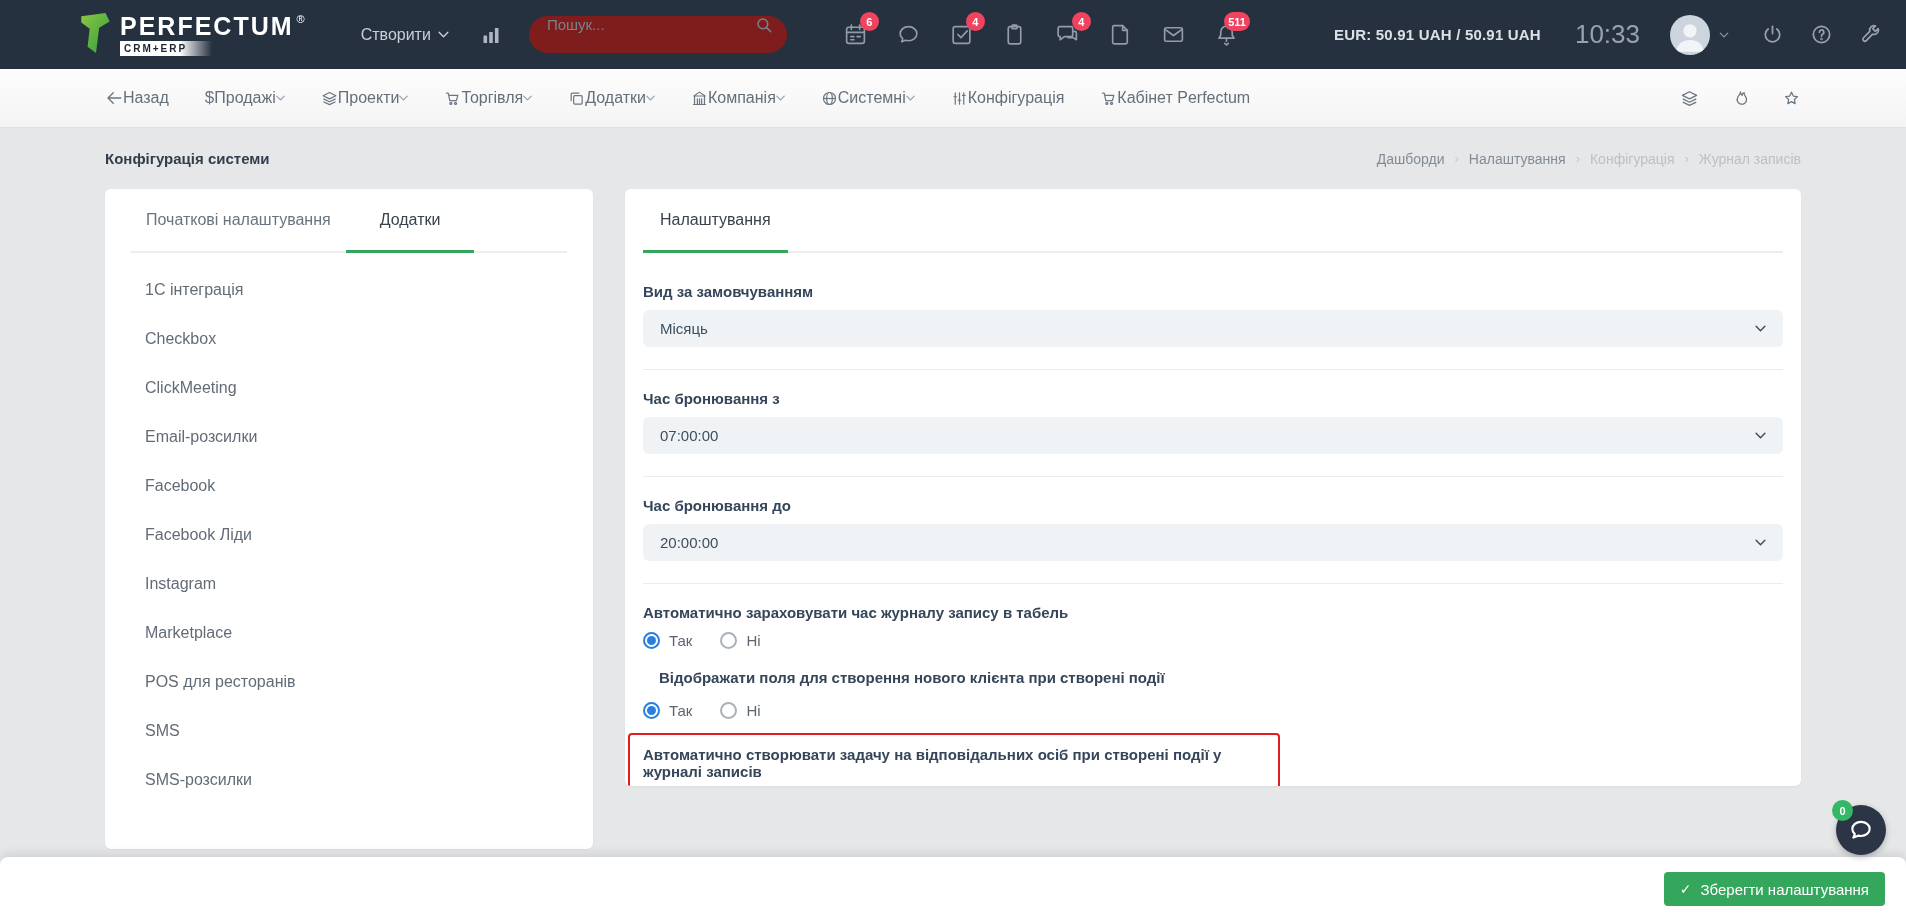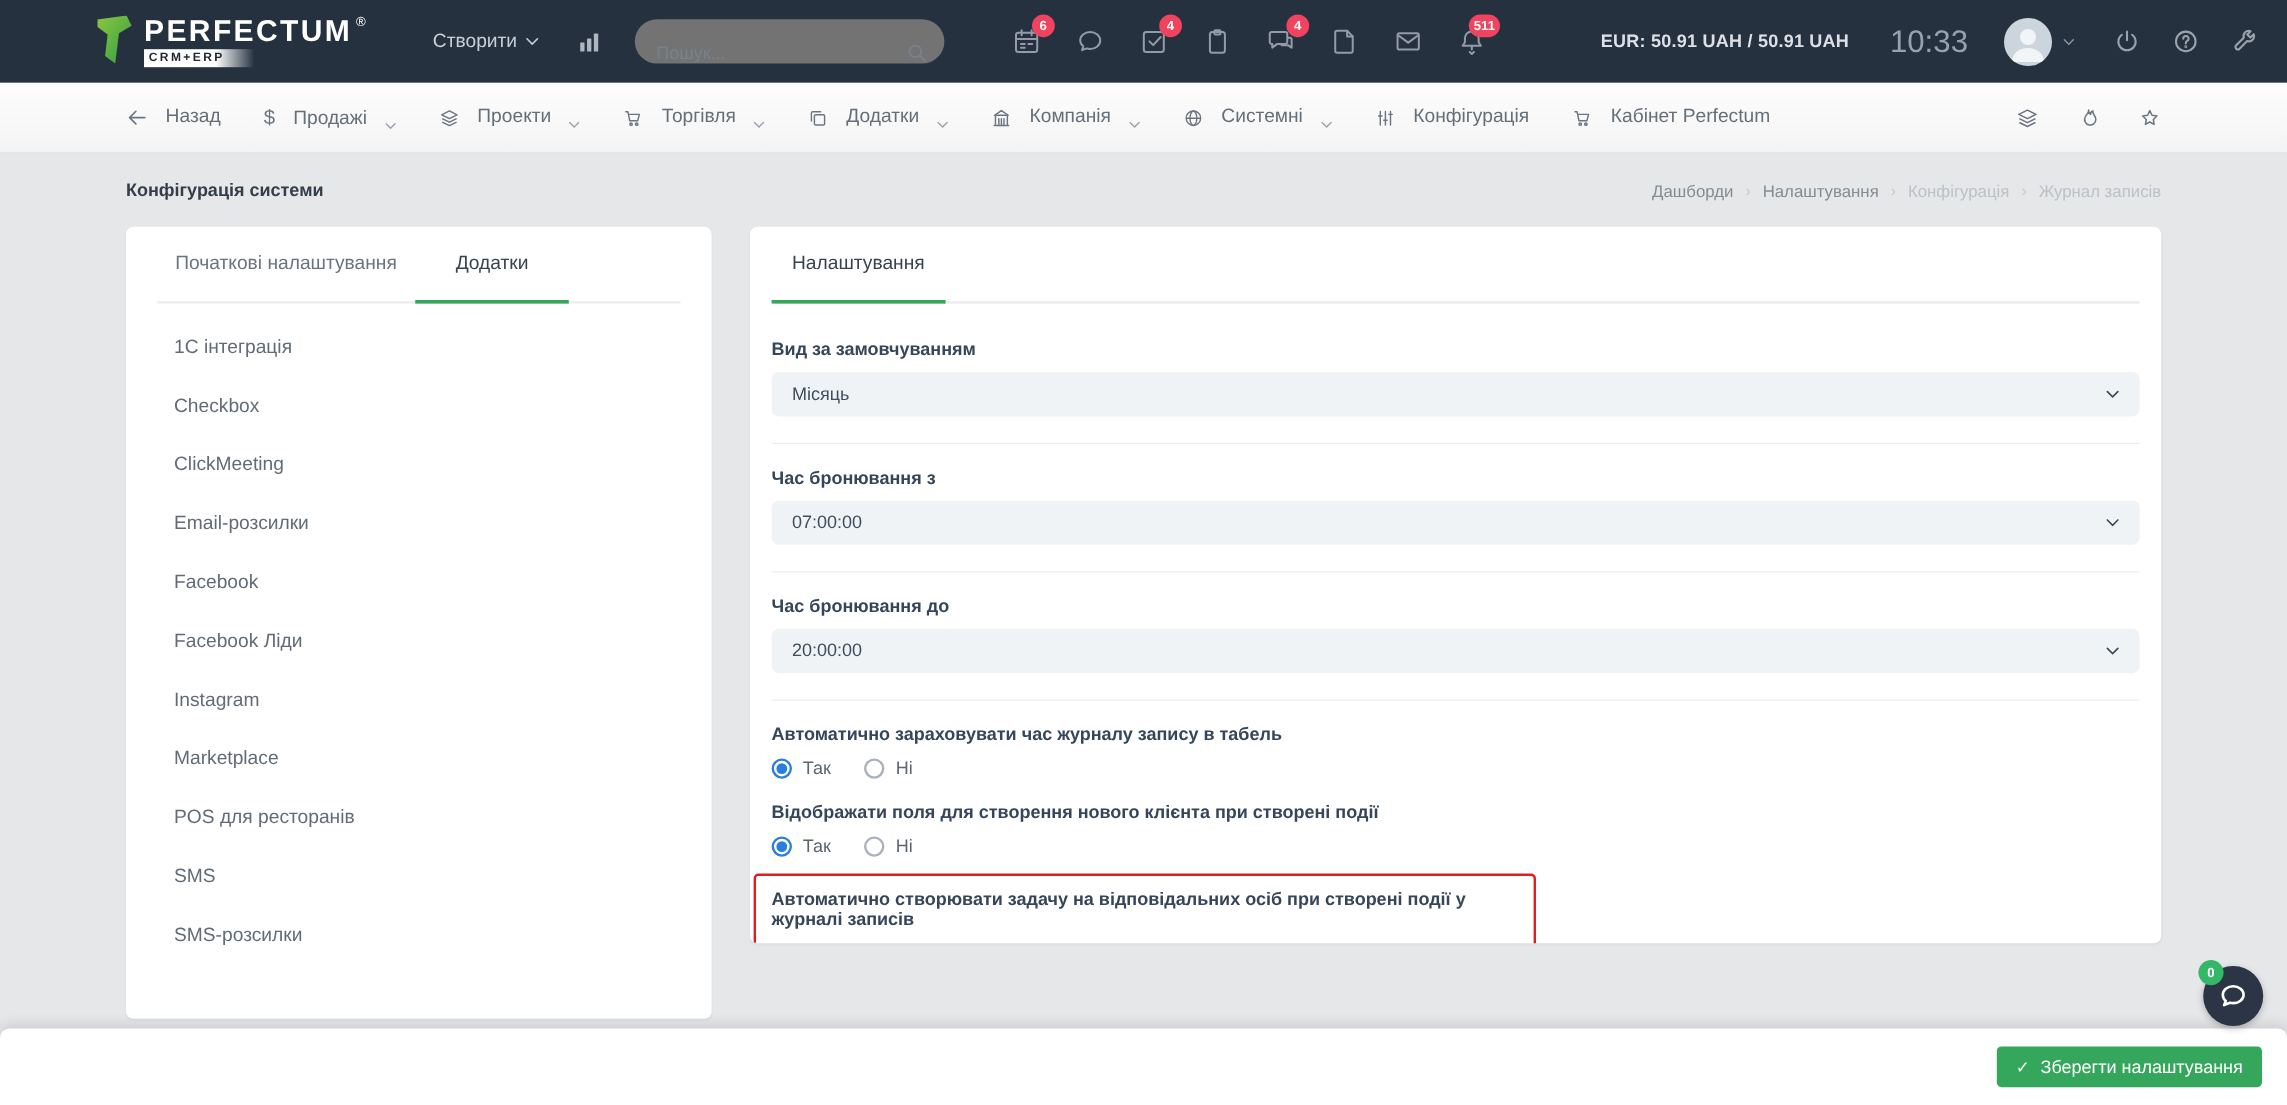--- a/index.html
+++ b/index.html
@@ -10,39 +10,39 @@
   .hdr { height:69px; background:#263140; display:flex; align-items:center; padding:0 24px 0 80px; }
   .logo { display:flex; align-items:flex-start; gap:8px; }
   .logo-mark { width:32px; height:40px; }
   .logo-txt { display:flex; flex-direction:column; }
   .logo-row { display:flex; align-items:flex-start; }
   .logo-name { color:#fff; font-weight:bold; font-size:25px; letter-spacing:2px; line-height:26px; }
   .logo-reg { color:#fff; font-size:11px; margin-left:3px; }
   .logo-sub { margin-top:2px; background:linear-gradient(90deg,#ffffff 65%,rgba(255,255,255,0)); color:#1c2531; font-size:10px; font-weight:bold; letter-spacing:2px; padding:2px 14px 2px 4px; width:92px; }
   .create { margin-left:56px; display:flex; align-items:center; gap:7px; color:#c9cfd6; font-size:16px; cursor:pointer; }
   .hdr-chart { margin-left:30px; color:#aeb6bf; cursor:pointer; display:flex; }
-  .search { margin-left:26px; width:258px; height:37px; background:#737373; border-radius:19px; display:flex; align-items:flex-end; justify-content:space-between; padding:0 14px 0 18px; }
+  .search { margin-left:26px; width:258px; height:37px; background:#7f1d1d; border-radius:19px; display:flex; align-items:flex-start; justify-content:space-between; padding:0 14px 0 18px; }
   .search input { background:transparent; border:none; outline:none; color:#cfd5da; font-size:15px; width:190px; font-family:"Liberation Sans", sans-serif; }
   .search input::placeholder { color:#78828c; }
   .search svg { color:#78828c; }
   .hdr-icons { display:flex; align-items:center; gap:28px; margin-left:56px; }
   .hicon { position:relative; color:#939ca6; cursor:pointer; display:flex; }
   .badge { position:absolute; top:-10px; right:-11px; min-width:19px; height:19px; padding:0 4px; border-radius:10px; background:#f0435f; color:#fff; font-size:11px; font-weight:bold; display:flex; align-items:center; justify-content:center; }
   .hdr-right { margin-left:auto; display:flex; align-items:center; }
   .currency { color:#dde1e6; font-size:15px; font-weight:bold; letter-spacing:.2px; }
   .clock { color:#97a2ae; font-size:26px; margin-left:34px; }
   .avatar-wrap { display:flex; align-items:center; gap:9px; margin-left:30px; cursor:pointer; }
   .avatar { width:40px; height:40px; border-radius:50%; background:#ccd5dd; overflow:hidden; display:flex; align-items:flex-end; justify-content:center; }
   .avatar-wrap svg.chev { color:#8d97a2; }
   .hdr-util { display:flex; align-items:center; gap:26px; margin-left:32px; color:#9aa3ad; }
   .hdr-util .uicon { cursor:pointer; display:flex; }
 
   
   .nav { height:59px; background:linear-gradient(#fdfdfd,#f4f4f4); border-bottom:1px solid #e2e2e2; display:flex; align-items:center; padding:0 105px; }
-  .nav-item { display:flex; align-items:flex-end; gap:15px; color:#646f7a; font-size:16px; margin-right:36px; cursor:pointer; white-space:nowrap; }
+  .nav-item { display:flex; align-items:center; gap:0; color:#646f7a; font-size:16px; margin-right:36px; cursor:pointer; white-space:nowrap; }
   .nav-item svg { color:#6b7683; }
   .nav-item .chev { color:#9aa3ad; }
   .nav-right { margin-left:auto; display:flex; align-items:center; gap:32px; color:#6b7683; }
   .nav-right .nicon { cursor:pointer; display:flex; }
   .dollar { font-size:17px; color:#6b7683; }
 
   
   .page { position:absolute; top:128px; left:0; right:0; bottom:64px; background:#e6e7e9; padding:0 105px; overflow:hidden; }
   .title-row { margin-top:22px; display:flex; align-items:center; justify-content:space-between; }
   .page-title { font-size:15px; font-weight:bold; color:#323e4a; }
@@ -414,21 +414,21 @@
               <span>Так</span>
             </span>
             <span class="radio">
               <span class="rdot"></span>
               <span>Ні</span>
             </span>
           </div>
         </div>
 
         <div class="rg">
-          <label class="f-label" style="margin:0">Відображати поля для створення нового клієнта при створені події</label>
+          <label class="f-label" style="margin:16px">Відображати поля для створення нового клієнта при створені події</label>
           <div class="radios">
             <span class="radio">
               <span class="rdot checked"></span>
               <span>Так</span>
             </span>
             <span class="radio">
               <span class="rdot"></span>
               <span>Ні</span>
             </span>
           </div>

